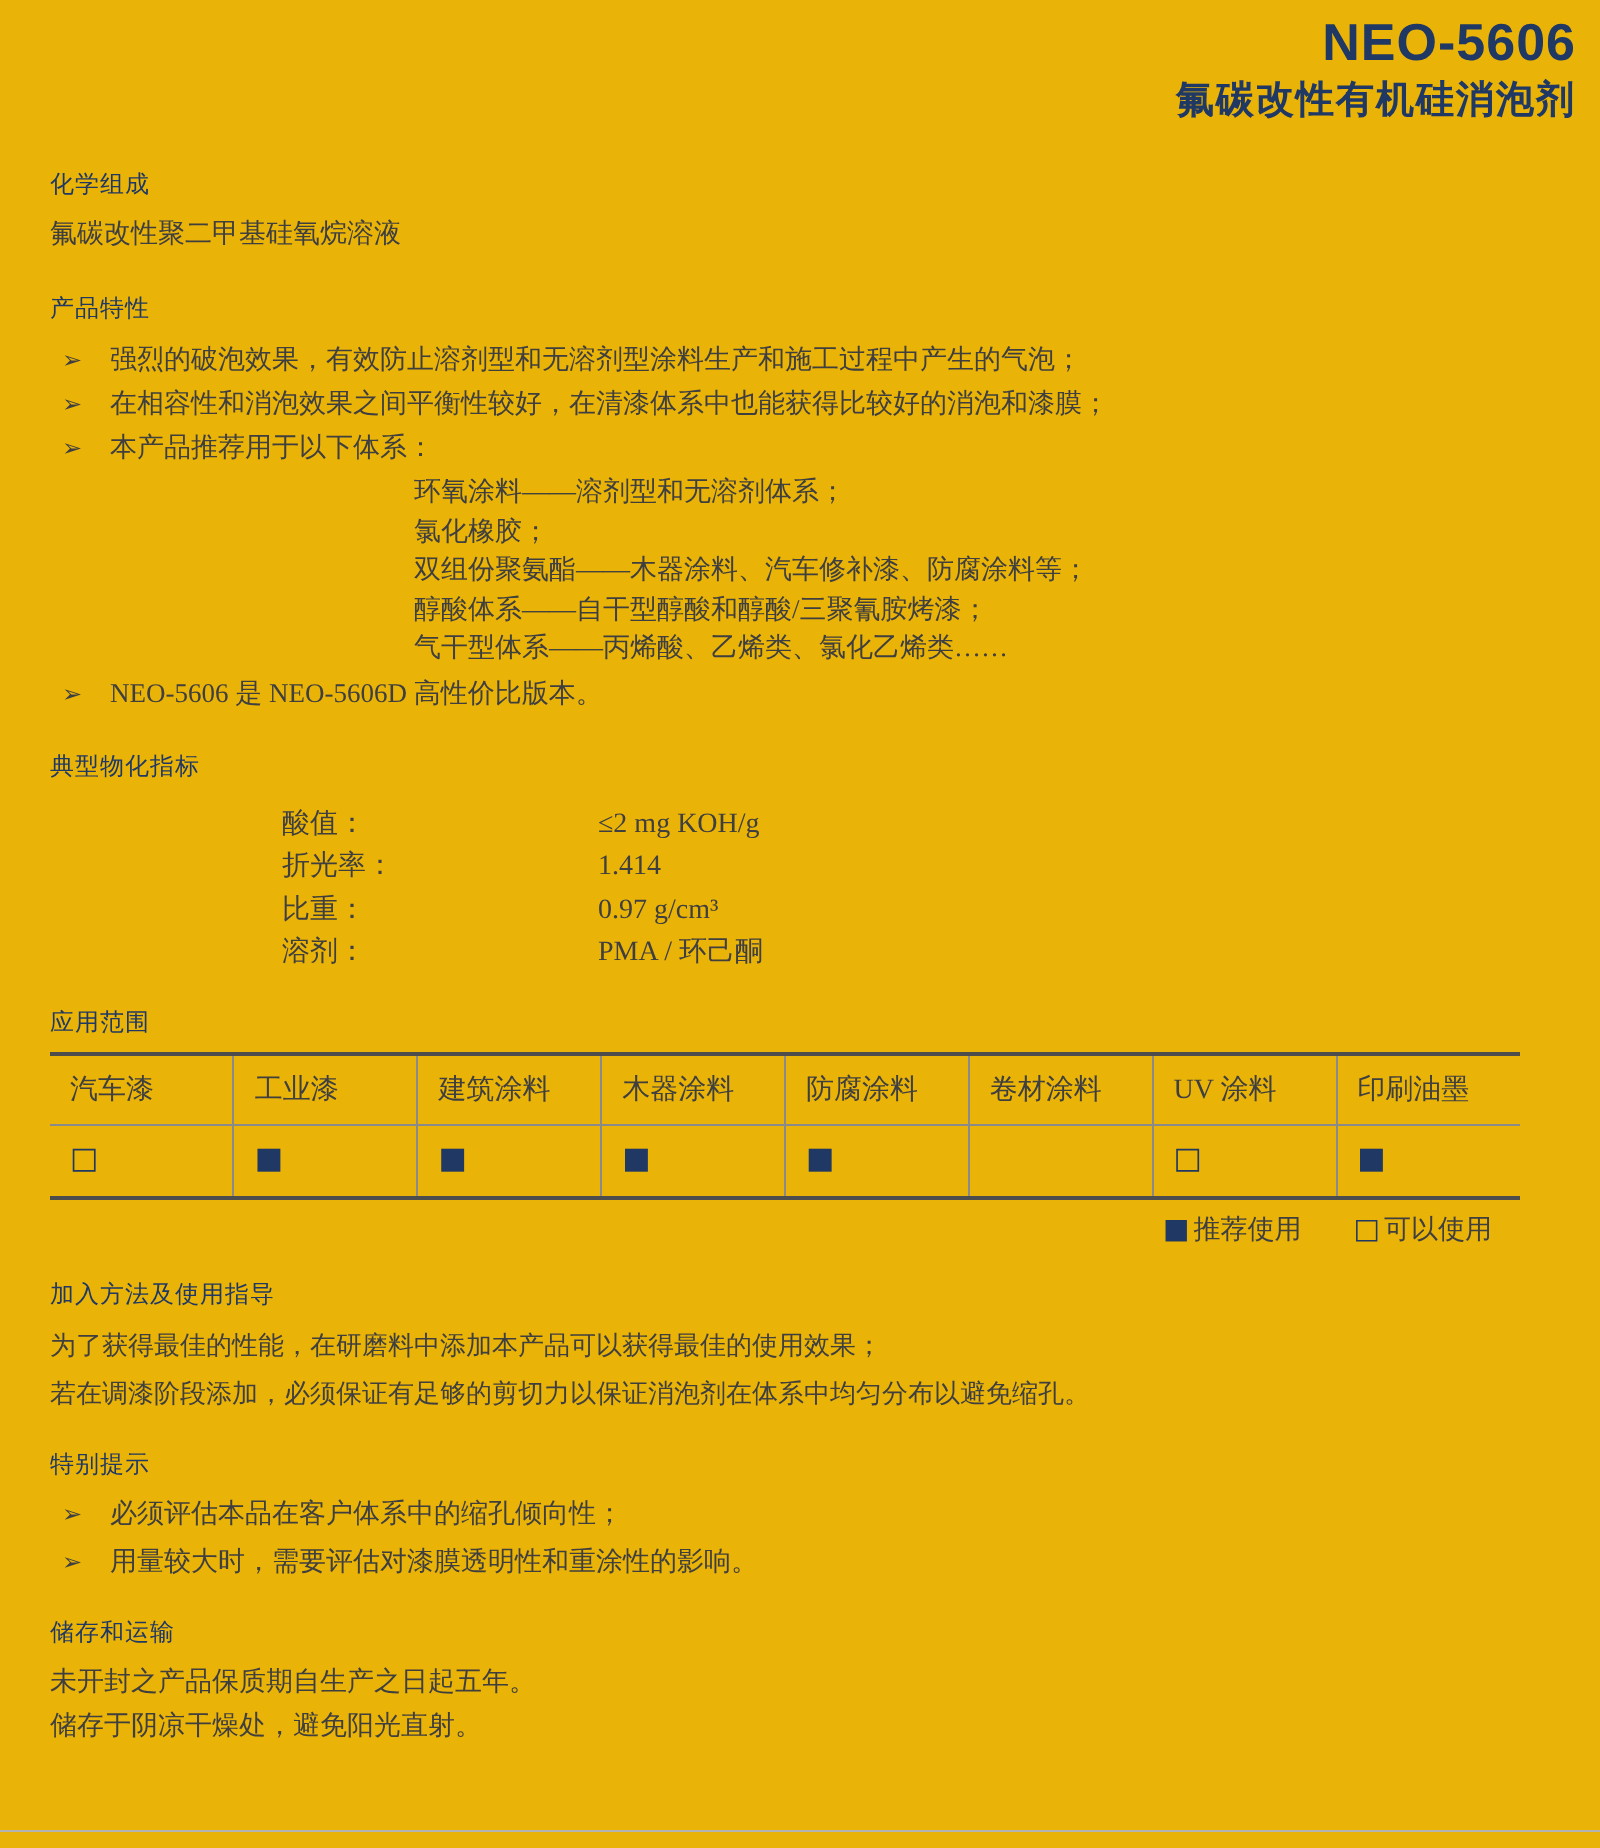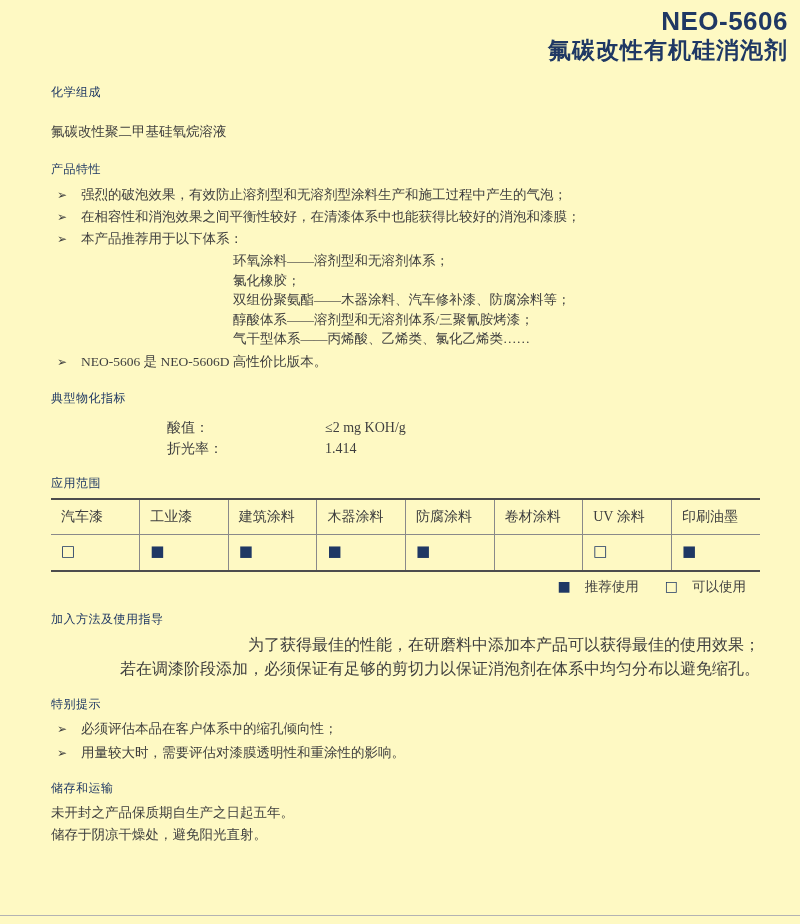--- a/index.html
+++ b/index.html
@@ -1,34 +1,34 @@
 <!DOCTYPE html>
 <html><head>
 <meta charset="utf-8">
 <style>
   * { margin:0; padding:0; box-sizing:border-box; }
   html,body { background:#ffffff; }
   body { width:800px; font-family:"Liberation Serif","DejaVu Serif",serif; color:#3f3f3f; }
-  .page { position:relative; width:800px; height:924px; background:#fef9c3; overflow:hidden;padding-left:26px; }
+  .page { position:relative; width:800px; height:924px; background:#eab308; overflow:hidden; }
 
   
   .doc-header { text-align:right; padding:6px 12px 0 0; }
   .product-code { font-family:"Liberation Sans","DejaVu Sans",sans-serif; font-weight:bold;
                   font-size:26px; line-height:30px; color:#1F3864; letter-spacing:0.5px; }
-  .product-name { font-weight:bold; font-size:23px; line-height:30px; color:#1F3864; letter-spacing:1px; }
+  .product-name { font-weight:bold; font-size:19px; line-height:30px; color:#1F3864; letter-spacing:1px; }
 
   .content { padding:0 40px 0 25px; }
 
   h2.sec { font-size:12px; font-weight:normal; color:#1F3864; line-height:20px; letter-spacing:0.5px; }
 
   .body-text { font-size:13.5px; line-height:20px; color:#3f3f3f; }
 
   
   .sec-chemical   { margin-top:16px; }
-  .sec-chemical p { margin-top:20px; }
+  .sec-chemical p { margin-top:5px; }
   .sec-features   { margin-top:17px; }
 
   
   .arrow-row { display:flex; font-size:13.5px; line-height:22px; }
   .arrow { width:30px; padding-left:6px; color:#3f3f3f; font-size:12px; flex:none; }
   .arrow-text { flex:1; }
 
   .systems { margin-left:182px; margin-top:1px; }
   .systems div { font-size:13.5px; line-height:19.5px; }
 
@@ -42,30 +42,30 @@
   table { border-collapse:collapse; width:100%; table-layout:fixed; }
   .app-table { margin-top:5px; border-top:2px solid #4d4d4d; border-bottom:2px solid #4d4d4d; }
   .app-table td { border-right:1px solid #8a8a8a; font-size:14px; height:36px; padding:0 0 0 10px;
                   vertical-align:middle; }
   .app-table td:last-child { border-right:none; }
   .app-table tr.app-head td { border-bottom:1px solid #8a8a8a; }
   .mk { color:#1F3864; font-size:15px; font-family:"DejaVu Sans",sans-serif; line-height:1; }
   .legend { margin-top:6px; text-align:right; font-size:13.5px; padding-right:14px; }
   .legend .mk { font-size:14px; }
   .legend .gap { display:inline-block; width:26px; }
-  .legend .txt { margin-left:14px; }
+  .legend .txt { margin-left:2px; }
 
   .sec-dosage { margin-top:13px; }
   .dose-table { margin-top:6px; border-top:1.5px solid #4d4d4d; border-bottom:1.5px solid #4d4d4d; }
   .dose-table td { font-size:14px; height:24px; vertical-align:middle; }
   .dose-table td.dose-label { width:230px; padding-left:8px; border-right:1px solid #8a8a8a; }
   .dose-table td.dose-value { padding-left:12px; }
 
   .sec-guidance { margin-top:13px; }
-  .sec-guidance p { margin-top:4px; font-size:16px; line-height:20px;text-align:right; }
+  .sec-guidance p { margin-top:4px; font-size:13px; line-height:20px; }
   .sec-guidance p:first-of-type { margin-top:6px; }
 
   .sec-special { margin-top:15px; }
   .sec-special .arrow-row { line-height:24px; }
   .sec-special .rows { margin-top:3px; }
 
   .sec-storage { margin-top:13px; }
   .sec-storage p { font-size:13.5px; line-height:22px; }
   .sec-storage p:first-of-type { margin-top:4px; }
 
@@ -101,39 +101,47 @@
         </div>
         <div class="arrow-row">
           <span class="arrow">➢</span>
           <span class="arrow-text">本产品推荐用于以下体系：</span>
         </div>
       </div>
       <div class="systems">
         <div>环氧涂料——溶剂型和无溶剂体系；</div>
         <div>氯化橡胶；</div>
         <div>双组份聚氨酯——木器涂料、汽车修补漆、防腐涂料等；</div>
-        <div>醇酸体系——溶剂型和无溶剂体系/三聚氰胺烤漆；</div>
+        <div>醇酸体系——自干型醇酸和醇酸/三聚氰胺烤漆；</div>
         <div>气干型体系——丙烯酸、乙烯类、氯化乙烯类……</div>
       </div>
       <div class="arrow-row" style="margin-top:2px;">
         <span class="arrow">➢</span>
         <span class="arrow-text">NEO-5606 是 NEO-5606D 高性价比版本。</span>
       </div>
     </section>
 
     <section class="sec-properties">
       <h2 class="sec">典型物化指标</h2>
       <div class="prop-rows">
         <div class="prop-row">
           <span class="prop-label">酸值：</span>
           <span class="prop-value">≤2 mg KOH/g</span>
         </div>
         <div class="prop-row">
           <span class="prop-label">折光率：</span>
           <span class="prop-value">1.414</span>
+        </div>
+        <div class="prop-row">
+          <span class="prop-label">比重：</span>
+          <span class="prop-value">0.97 g/cm³</span>
+        </div>
+        <div class="prop-row">
+          <span class="prop-label">溶剂：</span>
+          <span class="prop-value">PMA / 环己酮</span>
         </div>
       </div>
     </section>
 
     <section class="sec-application">
       <h2 class="sec">应用范围</h2>
       <table class="app-table">
         <tbody>
             <tr class="app-head">
           <td>汽车漆</td>

